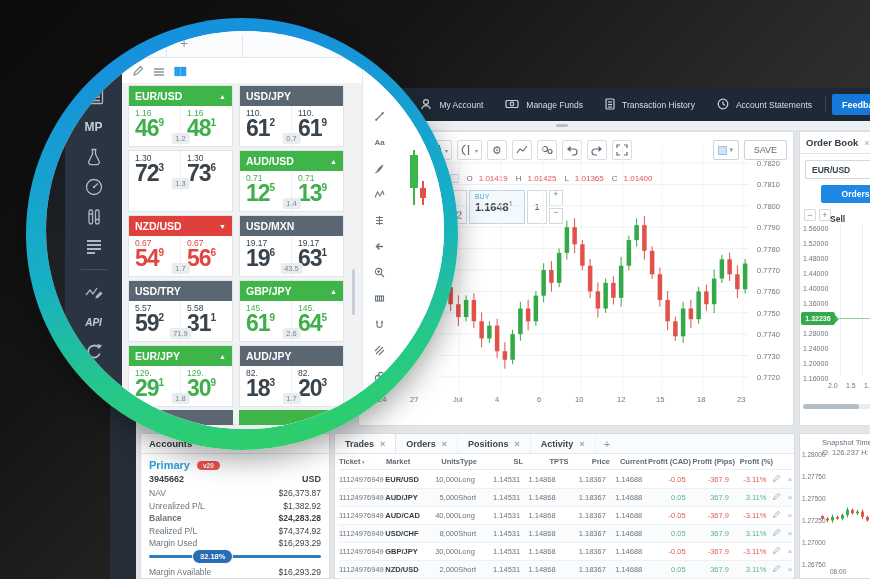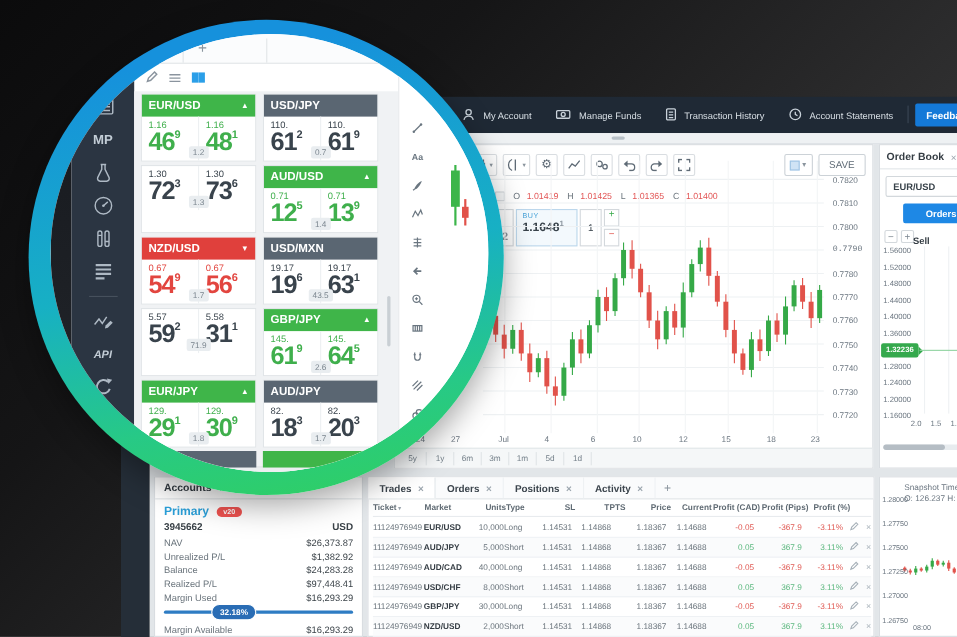--- a/index.html
+++ b/index.html
@@ -377,33 +377,24 @@
         <rect x="280.6275" y="113.31034482758743" width="4.495" height="19.24137931034501" fill="#35a947"></rect>
         <line x1="290.625" x2="290.625" y1="106.61434482758717" y2="134.9718620689653" stroke="#e1524a"></line>
         <rect x="288.3775" y="113.31034482758743" width="4.495" height="14.965517241377611" fill="#e1524a"></rect>
         <line x1="298.375" x2="298.375" y1="119.34786206896469" y2="152.16937931034533" stroke="#e1524a"></line>
         <rect x="296.1275" y="128.27586206896504" width="4.495" height="14.965517241379956" fill="#e1524a"></rect>
         <line x1="306.125" x2="306.125" y1="113.12220689655229" y2="147.70537931034517" stroke="#35a947"></line>
         <rect x="303.8775" y="117.58620689655245" width="4.495" height="25.655172413792542" fill="#35a947"></rect>
       </svg>
     <div id="chart-ylabels"></div>
     <div id="chart-xlabels"></div>
-    <div class="tf-bar" id="tf-bar">
-        <div class="tf-btn">5y</div>
-        <div class="tf-btn">1y</div>
-        <div class="tf-btn">6m</div>
-        <div class="tf-btn">3m</div>
-        <div class="tf-btn">1m</div>
-        <div class="tf-btn">5d</div>
-        <div class="tf-btn">1d</div>
-      </div>
   <div class="y-lab" style="top: 27.1034px;">0.7820</div>
       <div class="y-lab" style="top: 48.4828px;">0.7810</div>
       <div class="y-lab" style="top: 69.8621px;">0.7800</div>
-      <div class="y-lab" style="top: 91.2414px; font-family: Liberation Mono, monospace;">0.7790</div>
+      <div class="y-lab" style="top: 91.2414px;">0.7790</div>
       <div class="y-lab" style="top: 112.621px;">0.7780</div>
       <div class="y-lab" style="top: 134px;">0.7770</div>
       <div class="y-lab" style="top: 155.379px;">0.7760</div>
       <div class="y-lab" style="top: 176.759px;">0.7750</div>
       <div class="y-lab" style="top: 198.138px;">0.7740</div>
       <div class="y-lab" style="top: 219.517px;">0.7730</div>
       <div class="y-lab" style="top: 240.897px;">0.7720</div>
       <div class="x-lab" style="left: 19px;">24</div>
       <div class="x-lab" style="left: 51px;">27</div>
       <div class="x-lab" style="left: 94px;">Jul</div>
@@ -475,27 +466,27 @@
         <span class="v">$16,293.29</span>
     </div>
   <div class="acct-line" style="top: 54px;">
         <span>NAV</span>
         <span class="v">$26,373.87</span>
       </div>
       <div class="acct-line" style="top: 66.5px;">
         <span>Unrealized P/L</span>
         <span class="v">$1,382.92</span>
       </div>
-      <div class="acct-line" style="top: 79px;">
+      <div class="acct-line" style="top: 79px; font-weight: bold;">
         <span>Balance</span>
         <span class="v">$24,283.28</span>
       </div>
       <div class="acct-line" style="top: 91.5px; gap: 24px;">
         <span>Realized P/L</span>
-        <span class="v">$97,448.41</span>
+        <span class="v">$74,374.92</span>
       </div>
       <div class="acct-line" style="top: 104px;">
         <span>Margin Used</span>
         <span class="v">$16,293.29</span>
       </div>
     </div>
 
   <div class="panel tr-panel">
     <div class="tr-tabs" id="tr-tabs">
         <div class="tr-tab active">
@@ -818,20 +809,24 @@
               <span>USD/MXN</span>
               <span class="tile-arrow"></span>
             </div>
             <div class="tile-b">
               <div class="q-half"><span class="q-pre">19.17</span><span class="q-big">19</span><span class="q-sup">6</span></div>
               <div class="q-half"><span class="q-pre">19.17</span><span class="q-big">63</span><span class="q-sup">1</span></div>
               <span class="spread">43.5</span>
             </div>
           </div>
           <div class="tile t-dark">
+            <div class="tile-h h-gray">
+              <span>USD/TRY</span>
+              <span class="tile-arrow"></span>
+            </div>
             <div class="tile-b">
               <div class="q-half"><span class="q-pre">5.57</span><span class="q-big">59</span><span class="q-sup">2</span></div>
               <div class="q-half"><span class="q-pre">5.58</span><span class="q-big">31</span><span class="q-sup">1</span></div>
               <span class="spread">71.9</span>
             </div>
           </div>
           <div class="tile t-green">
             <div class="tile-h h-green">
               <span>GBP/JPY</span>
               <span class="tile-arrow">▲</span>

